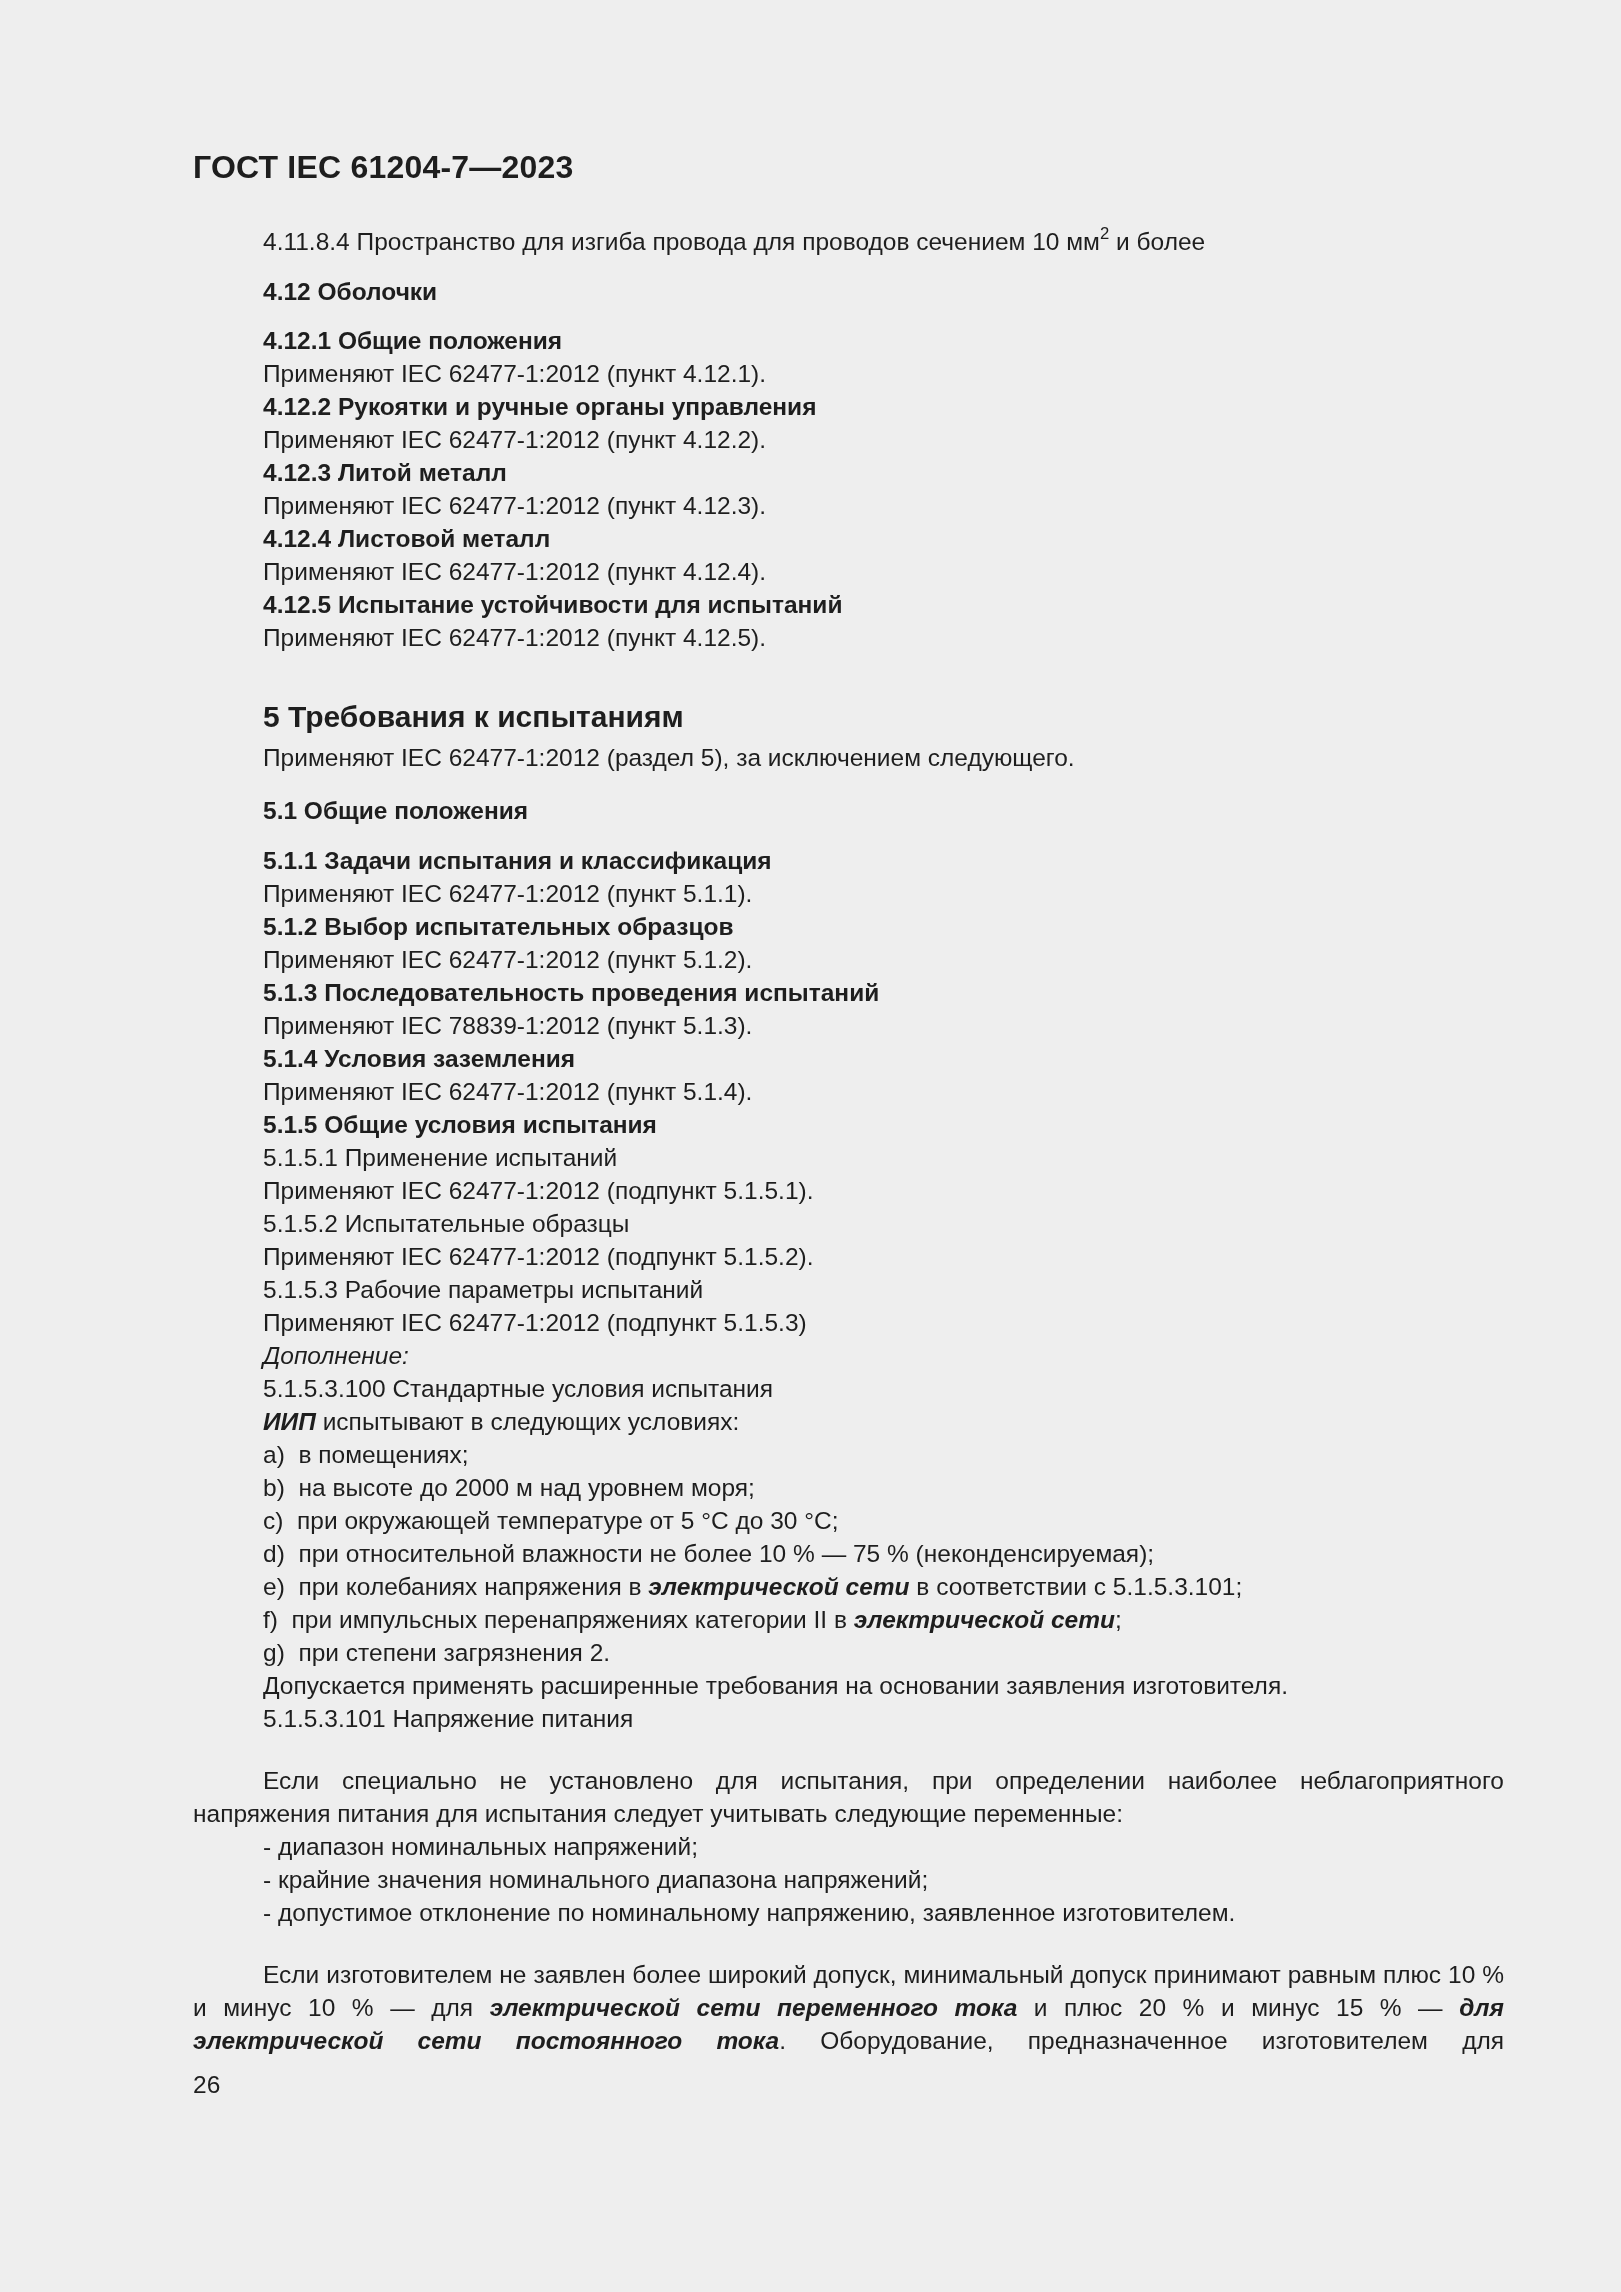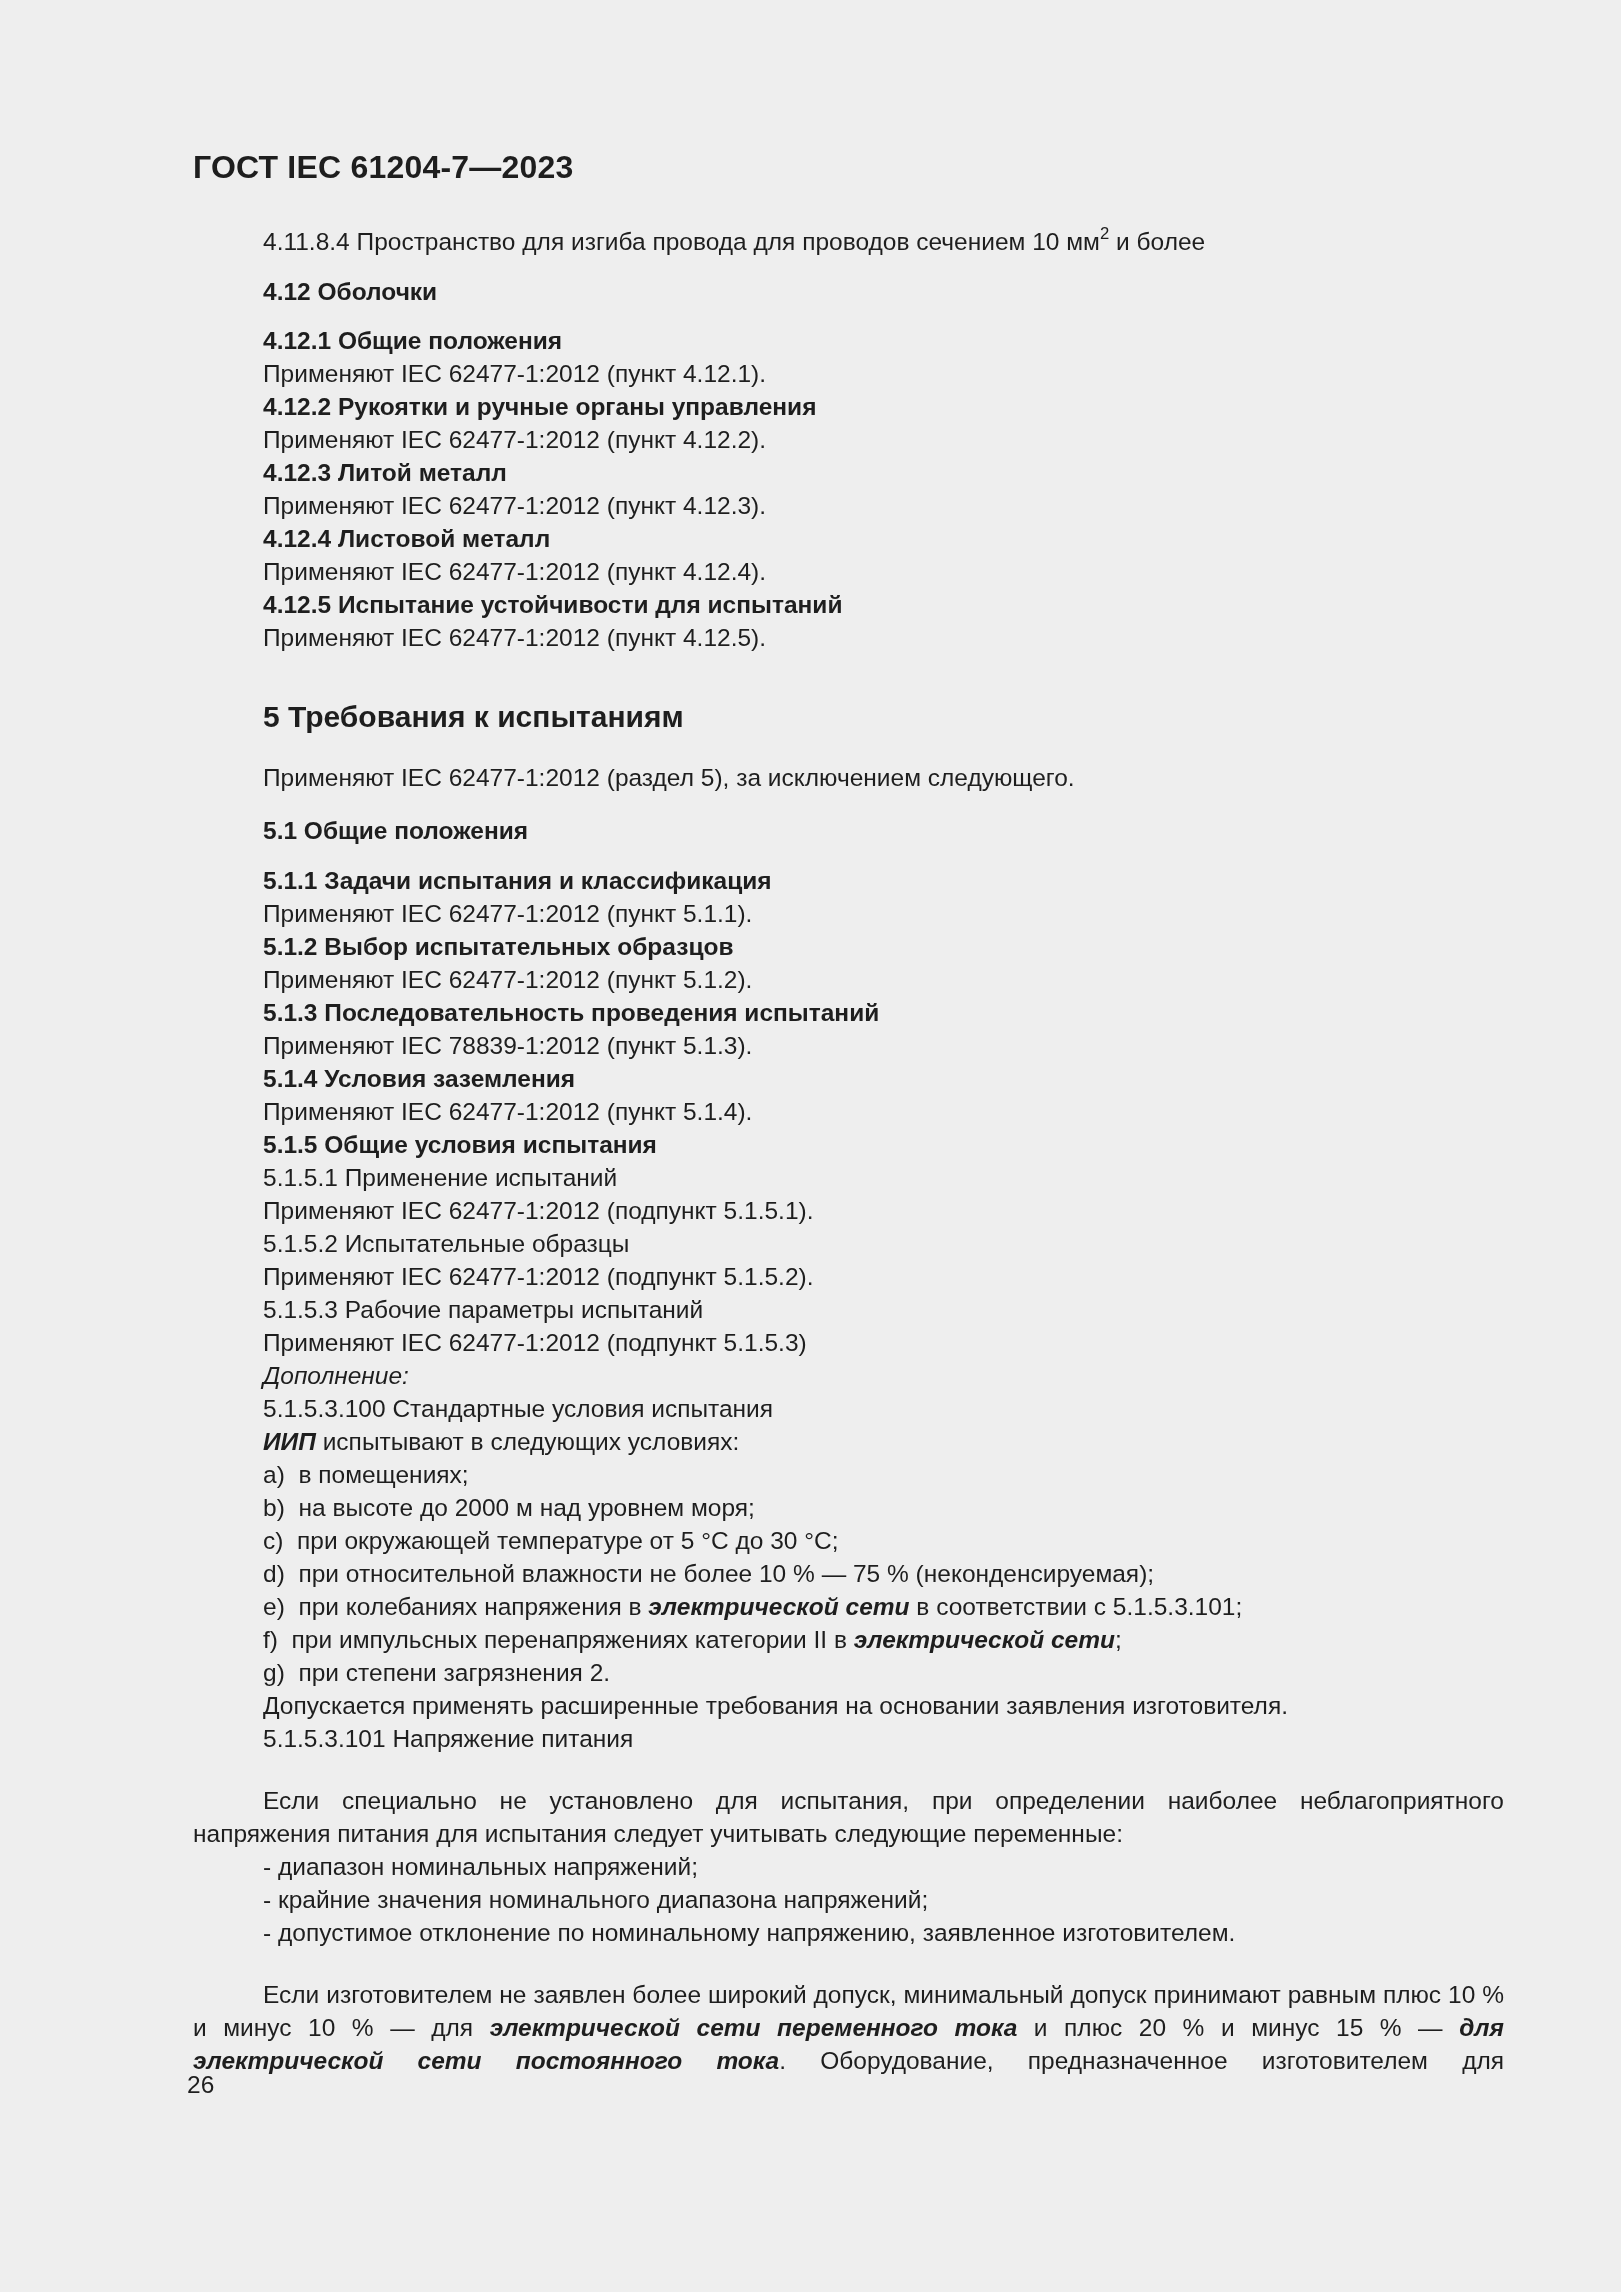--- a/index.html
+++ b/index.html
@@ -18,27 +18,27 @@
   .content {
     position: absolute; left: 193px; top: 225px; width: 1311px;
     font-size: 24.5px; line-height: 33px;
   }
   .ind { padding-left: 70px; }
   .p { margin: 0; }
   .b { font-weight: bold; }
   .i { font-style: italic; }
   .bi { font-weight: bold; font-style: italic; }
   .gap-m { margin-top: 16.7px; }
-  .h1 { font-size: 30px; font-weight: bold; margin-top: 43px; margin-bottom: 25px; line-height: 39px; }
+  .h1 { font-size: 30px; font-weight: bold; margin-top: 43px; margin-bottom: 5px; line-height: 39px; }
   .just { text-align: justify; text-align-last: left; margin-top: 29px; }
   .first-ind { text-indent: 70px; }
   .dash-item { padding-left: 70px; }
   sup { font-size: 16.7px; line-height: 0; vertical-align: 10.8px; }
   .page-number {
-    position: absolute; left: 187px; top: 2071px;
+    position: absolute; left: 193px; top: 2071px;
     font-size: 24.5px;
   }
 </style>
 </head>
 <body>
 
 <div class="page-header">ГОСТ IEC 61204-7—2023</div>
 
 <div class="content">
 

